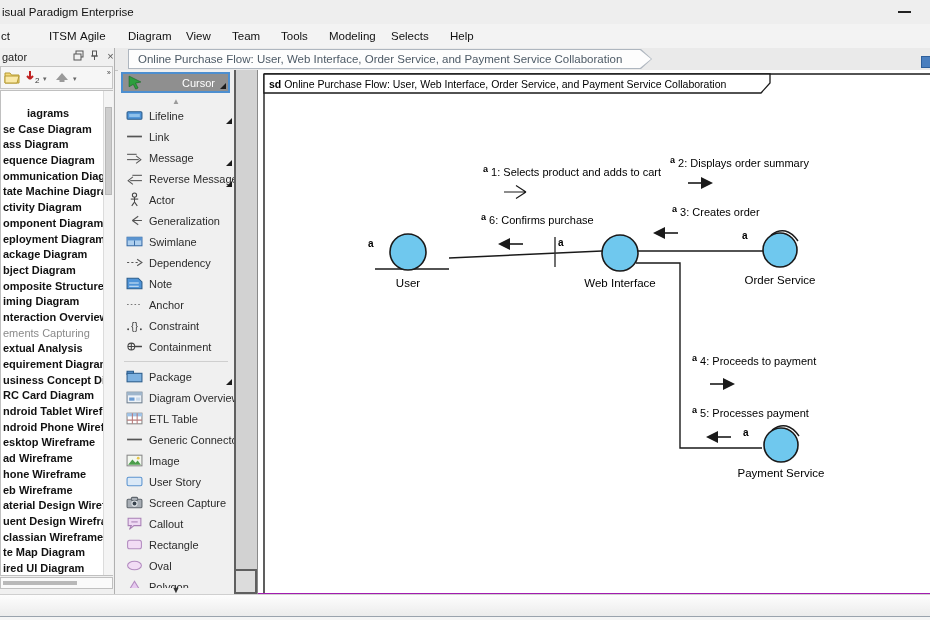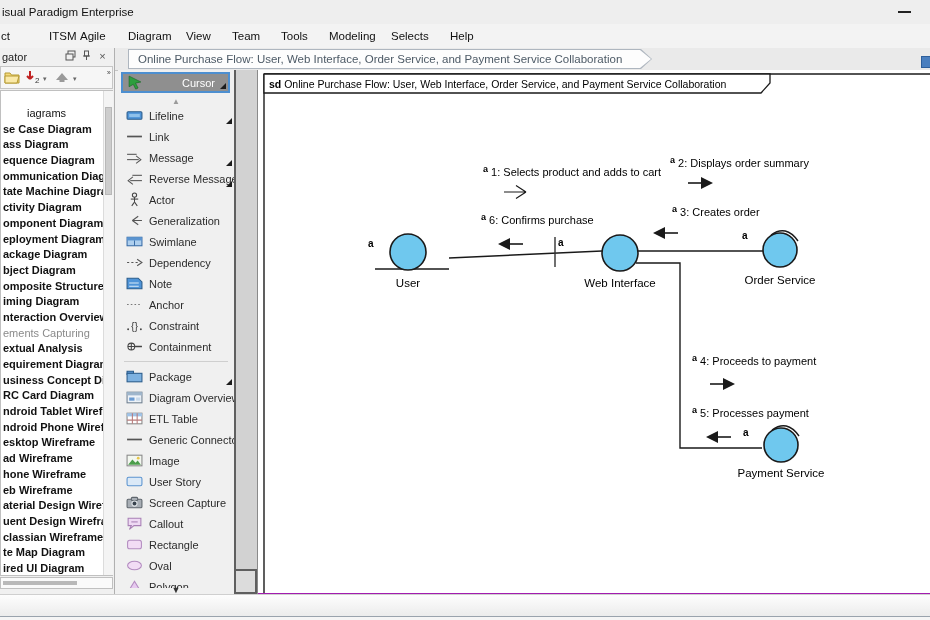--- a/index.html
+++ b/index.html
@@ -19,31 +19,31 @@
   
   #tabbar{position:absolute;left:115px;top:48px;width:815px;height:22px;background:#eaeaea;border-bottom:1px solid #c4c4c4;}
   .tab-outer{position:absolute;left:13px;top:1px;width:524px;height:20px;background:#aeb6bf;
     clip-path:polygon(0 0,calc(100% - 11px) 0,100% 50%,calc(100% - 11px) 100%,0 100%);}
   .tab-inner{position:absolute;left:1px;top:1px;right:1px;bottom:1px;background:#fdfdfd;
     clip-path:polygon(0 0,calc(100% - 11px) 0,100% 50%,calc(100% - 11px) 100%,0 100%);
     display:flex;align-items:center;padding-left:9px;box-sizing:border-box;color:#4d5a66;font-size:11.5px;white-space:nowrap;overflow:hidden;}
   .tabbar-right-ico{position:absolute;right:0;top:8px;width:8px;height:10px;background:#4a7fbf;border:1px solid #2e5f9b;border-right:none;}
   
   #navigator{position:absolute;left:0;top:48px;width:115px;height:546px;background:#f0f0f0;border-right:1px solid #b0b0b0;box-sizing:border-box;}
-  .nav-header{position:absolute;left:0;top:0;width:113px;height:18px;}
+  .nav-header{position:absolute;left:0;top:0;width:113px;height:18px;padding-left:8px;}
   .nav-header .nav-title{position:absolute;left:2px;top:3px;color:#222;}
   .nav-hbtn{position:absolute;top:2px;width:13px;height:13px;color:#555;font-size:11px;line-height:13px;text-align:center;}
   .nav-toolbar{position:absolute;left:0;top:18px;width:113px;height:23px;background:#f6f6f6;border:1px solid #c6c6c6;box-sizing:border-box;}
   .nav-tool{position:absolute;top:3px;width:17px;height:16px;}
   .caret{position:absolute;top:8px;font-size:7px;color:#666;}
   .overflow-marks{position:absolute;right:2px;top:1px;font-size:8px;color:#555;letter-spacing:-1px;}
   #tree{position:absolute;left:0;top:42px;width:113px;height:486px;background:#fff;border:1px solid #c0c0c0;box-sizing:border-box;overflow:hidden;}
   .tree-item{height:15.7px;line-height:15.7px;white-space:nowrap;padding-left:2px;font-weight:bold;color:#111;}
   .tree-item.first{padding-top:15px;}
-  .tree-item.plain{font-weight:normal;padding-left:26px;}
+  .tree-item.plain{font-weight:bold;padding-left:26px;}
   .tree-item.gray{font-weight:normal;color:#8a8a8a;}
   .vscroll{position:absolute;right:1px;top:1px;width:9px;height:483px;background:#f4f4f4;border-left:1px solid #dcdcdc;}
   .vthumb{position:absolute;left:1px;top:16px;width:7px;height:88px;background:#cdcdcd;border:1px solid #b8b8b8;box-sizing:border-box;}
   .hscroll{position:absolute;left:0;top:529px;width:113px;height:12px;background:#fafafa;border:1px solid #c0c0c0;box-sizing:border-box;}
   .hthumb{position:absolute;left:2px;top:3px;width:74px;height:4px;background:#b9b9b9;}
   
   #palette{position:absolute;left:118px;top:70px;width:116px;height:524px;background:#f0f0f0;}
   .pal-cursor-row{position:absolute;left:3px;top:2px;width:109px;height:21px;background:#8f8f8f;border:2px solid #4d8fd0;box-sizing:border-box;display:flex;align-items:center;gap:32px;}
   .pal-cursor-row .pal-label{color:#fff;}
   .pal-up{position:absolute;left:0;top:27px;width:116px;text-align:center;font-size:8px;color:#9a9a9a;}

